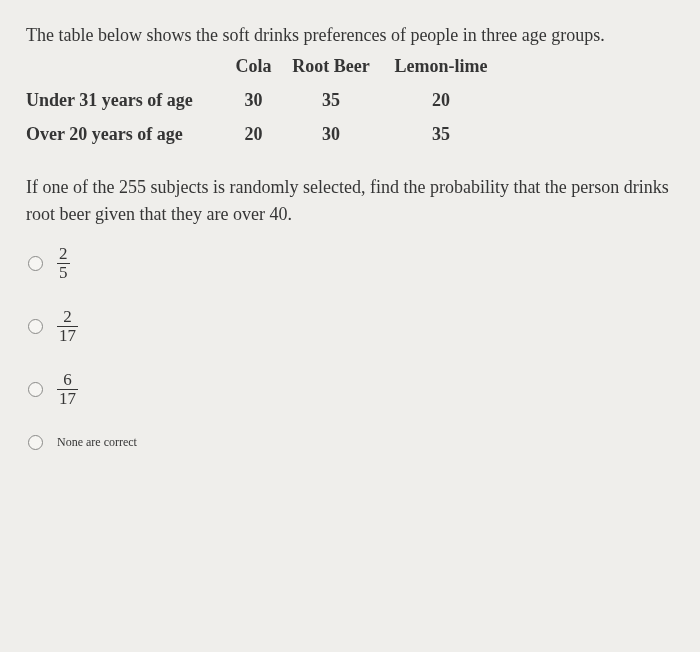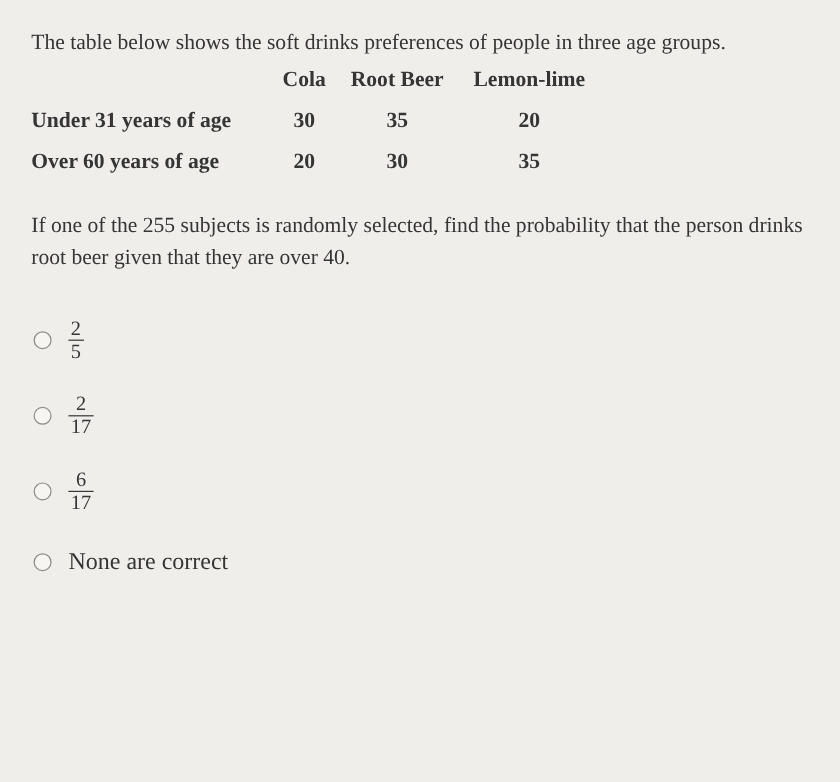--- a/index.html
+++ b/index.html
@@ -21,34 +21,34 @@
     text-align: left;
     font-weight: bold;
     padding: 3px 0;
     vertical-align: top;
   }
   .data-table .rowlabel { width: 200px; padding-right: 8px; }
   .data-table .col { text-align: center; }
   .data-table .c1 { width: 55px; }
   .data-table .c2 { width: 100px; }
   .data-table .c3 { width: 120px; }
-  .question { margin-bottom: 36px; }
+  .question { margin-bottom: 16px; }
   .options { display: flex; flex-direction: column; gap: 26px; padding-left: 2px; }
   .option-row { display: flex; align-items: center; gap: 14px; }
   .radio {
     width: 15px; height: 15px; border: 1.5px solid #8a8a88;
     border-radius: 50%; background: #f6f5f2; flex: 0 0 15px;
   }
   .frac {
     display: inline-flex; flex-direction: column; align-items: center;
     line-height: 1.05; font-size: 17px;
   }
   .frac .num { padding: 0 2px; }
   .frac .den { border-top: 1.3px solid #353535; padding: 0 2px; }
-  .plain-opt { font-size: 20px; text-align: right; }
+  .plain-opt { font-size: 12px; text-align: right; }
 </style>
 </head>
 <body>
 
 <p class="intro">The table below shows the soft drinks preferences of people in three age groups.</p>
 
 <table class="data-table">
   <tbody>
       <tr>
     <th class="rowlabel"></th>
@@ -56,21 +56,21 @@
     <th class="col c2">Root Beer</th>
     <th class="col c3">Lemon-lime</th>
   </tr>
   <tr>
     <td class="rowlabel">Under 31 years of age</td>
     <td class="col c1">30</td>
     <td class="col c2">35</td>
     <td class="col c3">20</td>
   </tr>
   <tr>
-    <td class="rowlabel">Over 60 years of age</td>
+    <td class="rowlabel">Over 20 years of age</td>
     <td class="col c1">20</td>
     <td class="col c2">30</td>
     <td class="col c3">35</td>
   </tr>
 </tbody>
   </table>
 
 <p class="question">If one of the 255 subjects is randomly selected, find the probability that the person drinks root beer given that they are over 40.</p>
 
 <div class="options">

